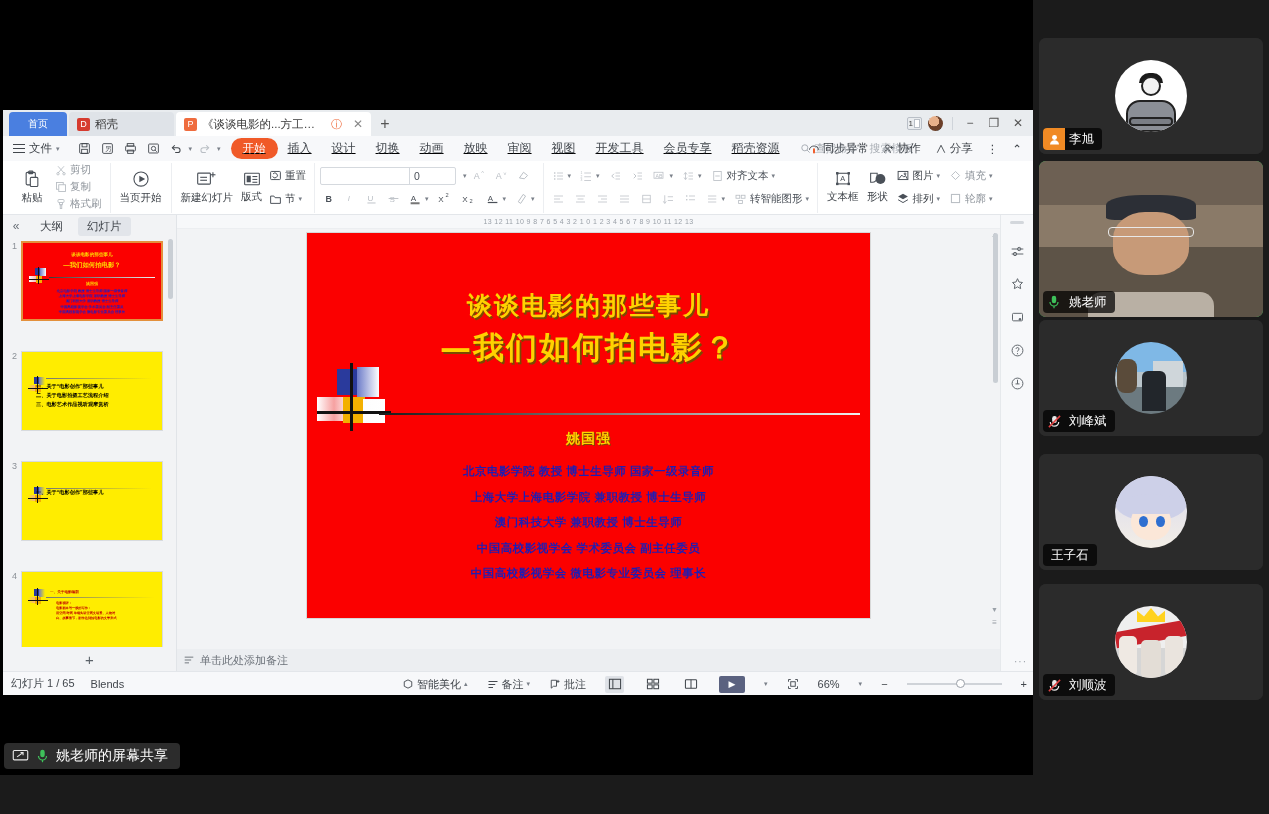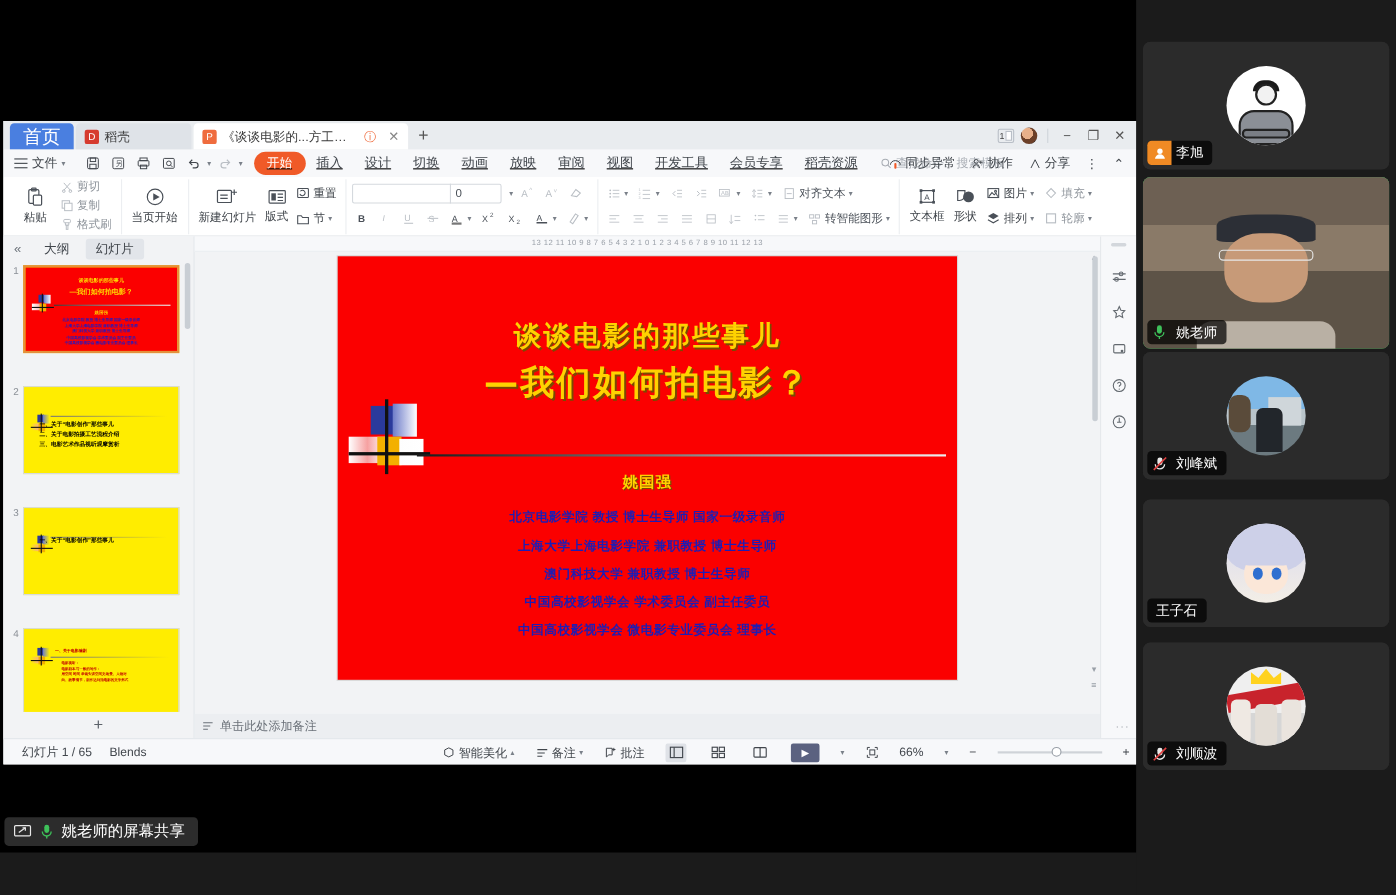--- a/index.html
+++ b/index.html
@@ -23,21 +23,21 @@
 
   
   .tabstrip { position: relative; height: 26px; background: #e9ecef; }
   .tab {
     position: absolute; top: 2px; height: 24px;
     display: flex; align-items: center; gap: 5px;
     padding: 0 8px; font-size: 11.5px; color: #3a3a3a;
     border-radius: 4px 4px 0 0;
   }
   .tab.home { left: 6px; width: 58px; background: #4a7fe0; color: #fff;
-              justify-content: center; font-size: 17px; }
+              justify-content: center; font-size: 10px; }
   .tab.t2 { left: 66px; width: 105px; background: #dfe3e8; }
   .tab.t3 { left: 173px; width: 195px; background: #ffffff; }
   .tab-ico { width: 13px; height: 13px; border-radius: 2px; background: #d63b2f;
              color:#fff; font-size: 9px; line-height: 13px; text-align: center; flex: none; }
   .tab-ico.p { background: #ef6c3e; }
   .tab-label { overflow: hidden; white-space: nowrap; text-overflow: ellipsis; }
   .tab-warn { color: #ef6c3e; font-size: 11px; margin-left: auto; }
   .tab-x { color: #888; font-size: 12px; margin-left: 6px; }
   .tab-plus { position: absolute; left: 372px; top: 4px; width: 20px; height: 20px;
               text-align: center; line-height: 19px; font-size: 16px; color: #555; }
@@ -184,21 +184,21 @@
   .rstrip { position:absolute; right:0; top:0; width:33px; bottom:0;
             background:#f7f8fa; border-left:1px solid #e6e9ec;
             display:flex; flex-direction:column; align-items:center; padding-top:6px; gap:13px; }
   .rstrip .handle { width:14px; height:3px; background:#d3d7dc; border-radius:2px; margin-bottom:4px; }
   .rstrip .ri { width:20px; height:20px; display:flex; align-items:center; justify-content:center; color:#63696f; }
   .rdots { position:absolute; right:6px; bottom:4px; font-size:10px; color:#9aa0a8; letter-spacing:1px;}
 
   
   .statusbar { position:relative; height: 24px; background:#f7f8fa;
                border-top:1px solid #e3e6ea; display:flex; align-items:center;
-               font-size: 11px; color:#41464c; padding-left: 17px; gap: 16px; }
+               font-size: 11px; color:#41464c; padding-left: 8px; gap: 16px; }
   .sb-right { position:absolute; right:6px; top:0; height:24px; display:flex;
               align-items:center; gap: 19px; text-align: right; }
   .sb-item { display:flex; align-items:center; gap:3px; font-size:11px; color:#41464c; }
   .viewbtn { width:19px; height:17px; display:flex; align-items:center; justify-content:center;
              color:#41464c; border-radius:2px; }
   .viewbtn.sel { background:#dfe2e7; }
   .playbtn { width:26px; height:17px; background:#5b6280; color:#fff;
              display:flex; align-items:center; justify-content:center; border-radius:2px; font-size:9px; }
   .zoomtrack { width:95px; height:2px; background:#cfd3d8; position:relative; }
   .zoomknob { position:absolute; left:49px; top:-4px; width:9px; height:9px;

